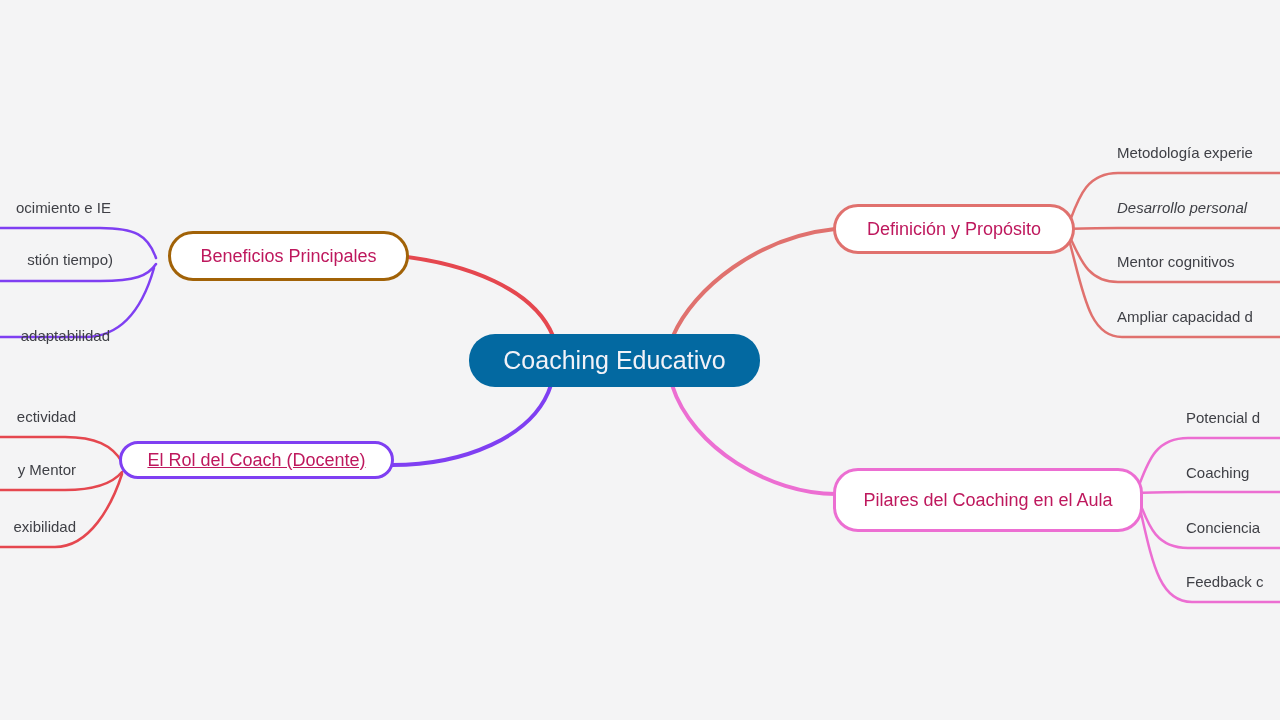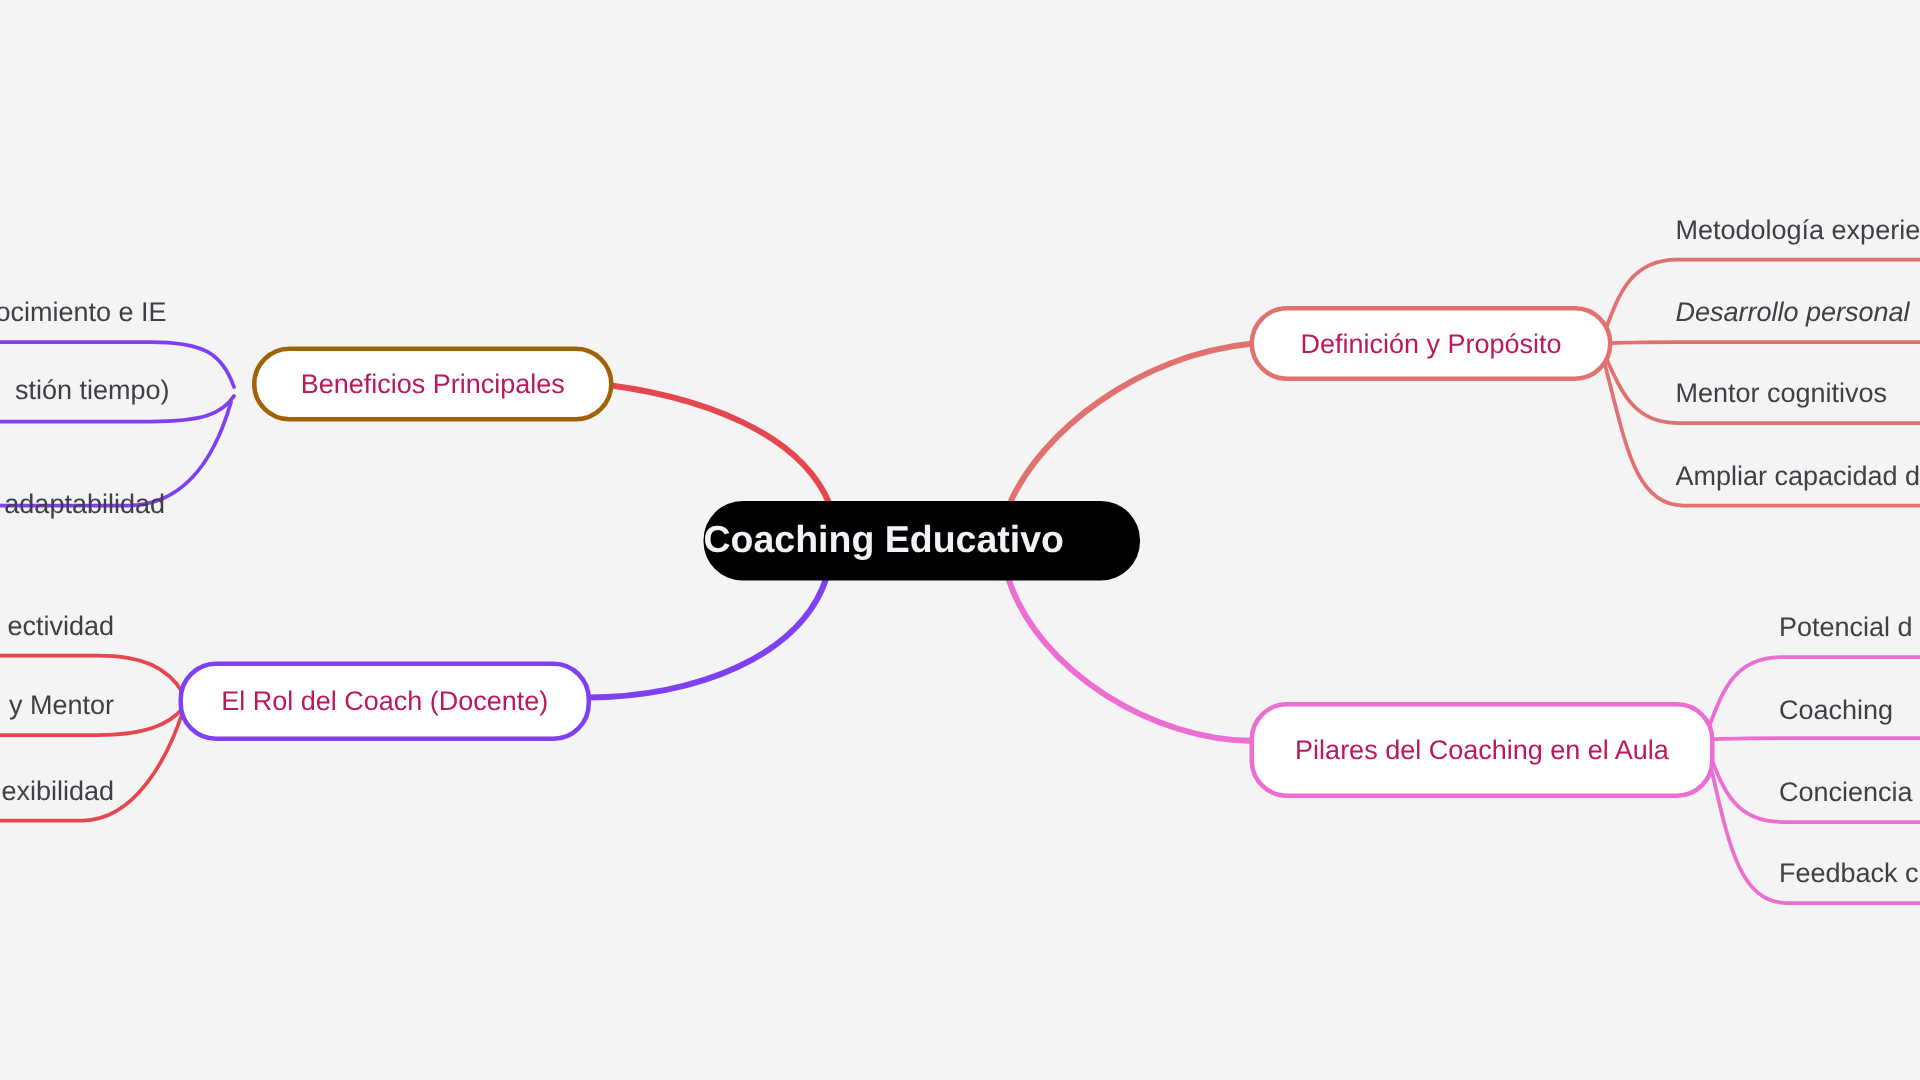--- a/index.html
+++ b/index.html
@@ -32,38 +32,38 @@
     color:#be185d;
     white-space:nowrap;
     box-sizing:border-box;
     cursor:pointer;
   }
   .node-central{
     position:absolute;
     z-index:2;
     left:469px;top:334px;
     width:291px;height:53px;
-    background:#000000;
+    background:#0369a1;
     border-radius:26px;
     display:flex;
     align-items:center;
+    justify-content:center;
     font-size:25px;
     color:#f2f2f8;
     white-space:nowrap;
     cursor:pointer;
-    font-weight:bold;
   }
   .node-beneficios{left:168px;top:231px;width:241px;height:50px;border:3px solid #a16207;}
-  .node-elrol{left:119px;top:441px;width:275px;height:53px;border:3px solid #7f3ff2;}
+  .node-elrol{left:119px;top:441px;width:275px;height:38px;border:3px solid #7f3ff2;text-decoration:underline;}
   .node-definicion{left:833px;top:204px;width:242px;height:50px;border:3px solid #e0716e;}
   .node-pilares{left:833px;top:468px;width:310px;height:64px;border:3px solid #ec6ed2;}
   .leaf{
     position:absolute;
     z-index:2;
-    font-size:18px;
+    font-size:15px;
     line-height:22px;
     color:#3f4046;
     white-space:nowrap;
     cursor:pointer;
   }
   .leaf.r{text-align:right;}
 </style>
 </head>
 <body>
 

